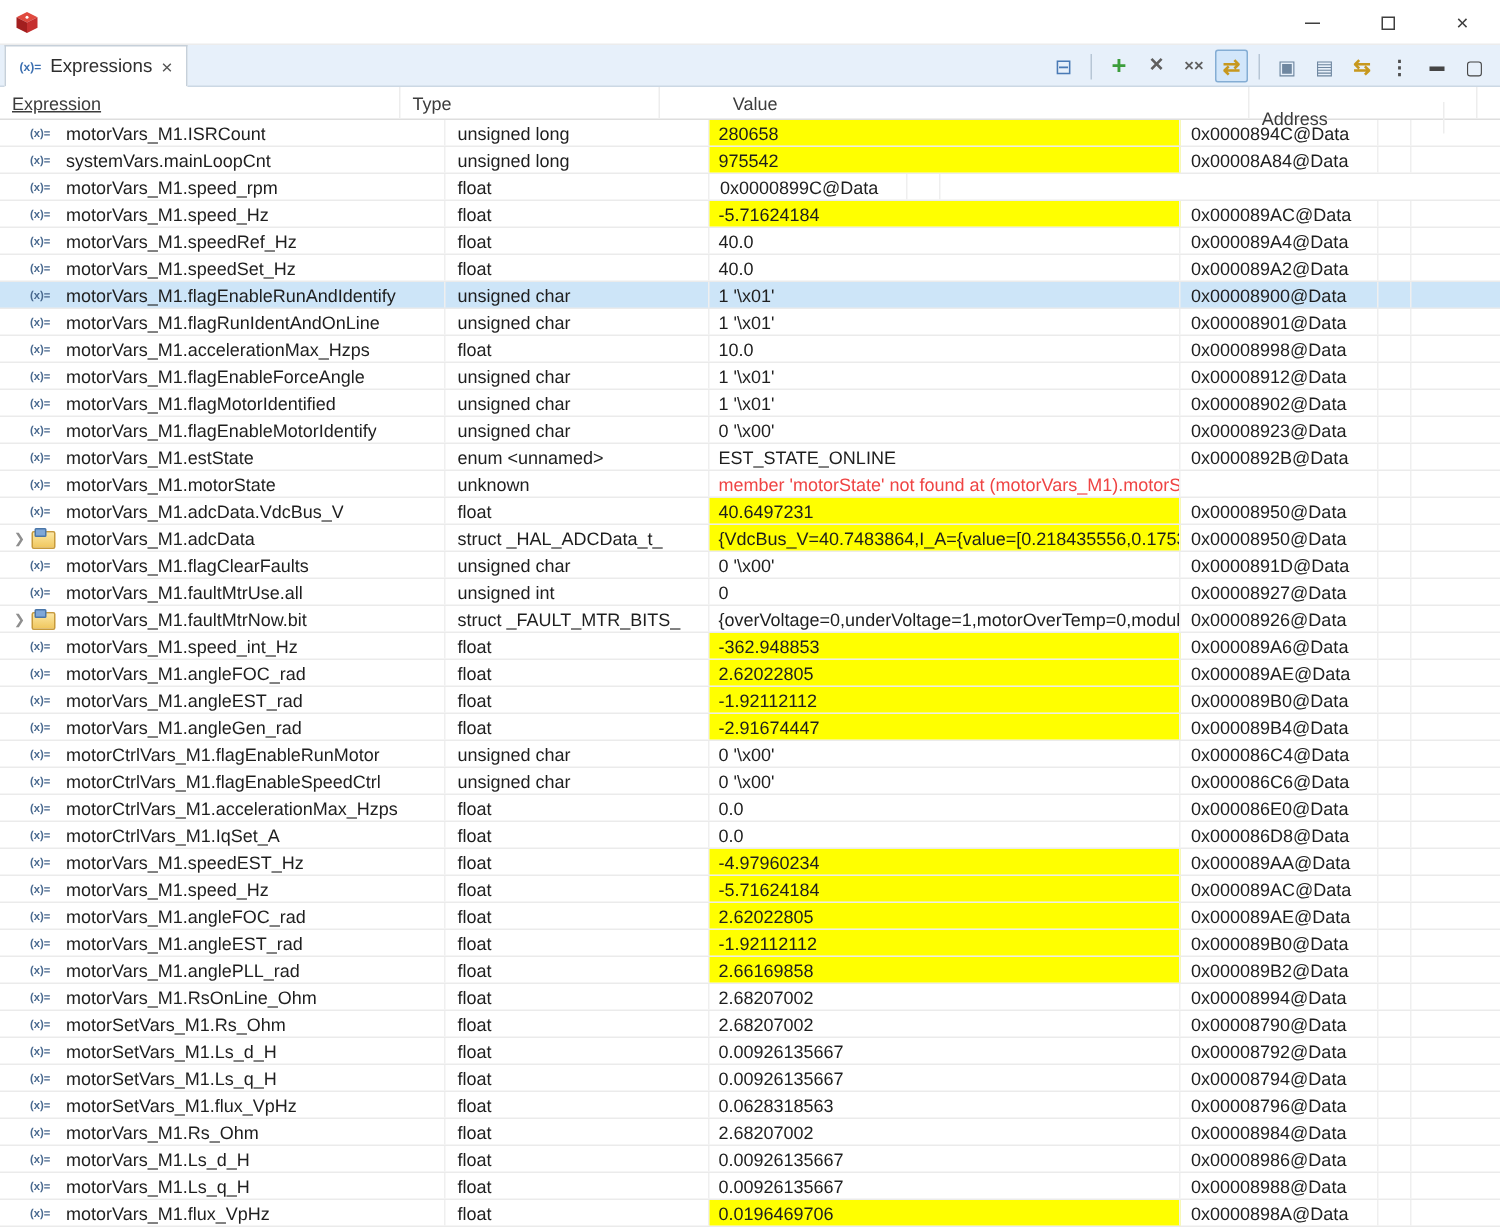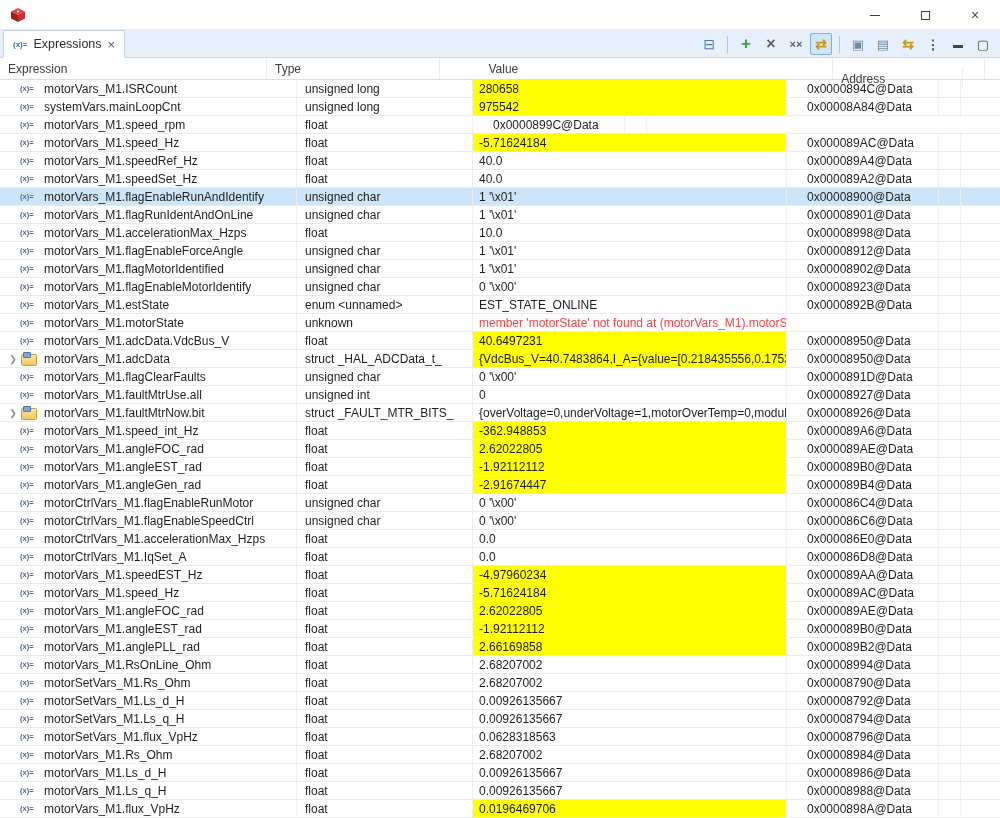--- a/index.html
+++ b/index.html
@@ -23,32 +23,32 @@
   .toolbar { position:absolute; right:6px; top:2px; height:24px; display:flex; align-items:center; gap:3px; }
   .tb-btn { min-width:22px; height:22px; display:flex; align-items:center; justify-content:center;
             border:1px solid transparent; border-radius:2px; }
   .tb-btn.toggled { background:#d2e6fa; border-color:#84add4; }
   .tb-sep { width:1px; height:17px; background:#b7c6d5; margin:0 4px; }
 
   
   .thead { height:22px; display:flex; align-items:center; font-size:12px; color:#3c3c3c;
            border-bottom:1px solid #dedede; background:#fff; }
   .hcol { height:100%; display:flex; align-items:center; padding-left:8px; border-right:1px solid #ededed; }
-  .w-expr { width:271px; } .w-type { width:176px; } .w-val { width:358px;margin-left:40px; }
+  .w-expr { width:271px;text-decoration:underline; } .w-type { width:176px; } .w-val { width:358px;margin-left:40px; }
   .w-addr { width:132px;margin-top:20px; } .w-x1 { width:22px; } .w-x2 { width:15px; border-right:none; }
 
   .rows { }
   .row { height:18px; display:flex; font-size:12px; color:#1e1e1e; border-bottom:1px solid #ebebeb; background:#fff; }
   .row.selected { background:#cde5f8; }
   .cell { height:100%; display:flex; align-items:center; overflow:hidden; white-space:nowrap;
           border-right:1px solid #efefef; }
   .c-expr { width:297px; padding-left:6px; }
   .c-type { width:176px; padding-left:8px; }
   .c-val  { width:314px; padding-left:6px; }
-  .c-addr { width:152px; padding-left:20px; }
+  .c-addr { width:132px; padding-left:7px; }
   .c-x1 { width:22px; } .c-x2 { width:15px; border-right:none; }
   .c-val.hl { background:#ffff00; }
   .c-val.err { color:#ef4444; }
 
   .chev { width:14px; flex:0 0 14px; text-align:center; color:#8f8f8f; font-size:9px; }
   .vicon { width:24px; flex:0 0 24px; font-size:7.5px; font-weight:700; color:#49698f; position:relative; }
   .vicon.struct { color:transparent; }
   .vicon.struct::after { content:""; position:absolute; left:3px; top:-7px; width:6px; height:4px;
         background:#7ea7d8; border:1px solid #4a76a8; border-radius:1px; }
   .vicon.struct::before { content:""; position:absolute; left:1px; top:-5px; width:14px; height:10px;

